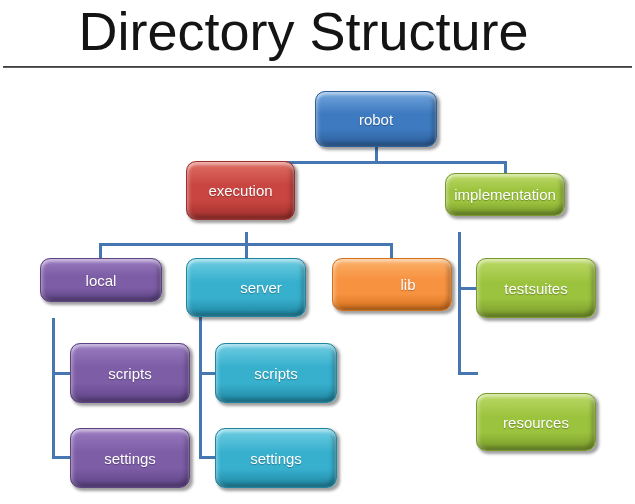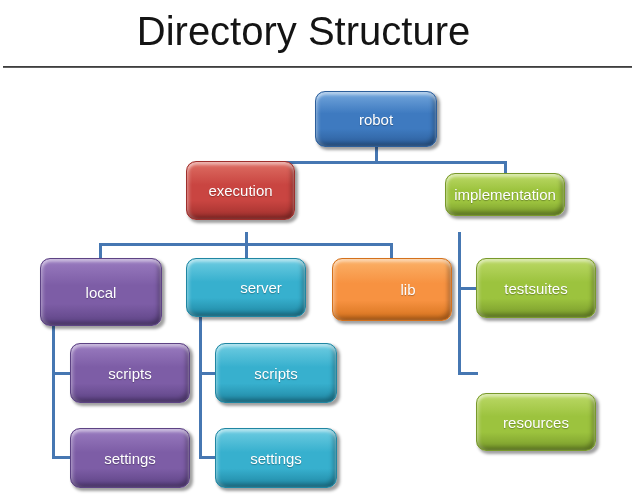--- a/index.html
+++ b/index.html
@@ -2,21 +2,21 @@
 <html><head>
 <meta charset="utf-8">
 <style>
   html,body{margin:0;padding:0;background:#ffffff;}
   .slide{
     position:relative;width:635px;height:504px;overflow:hidden;
     background:#ffffff;font-family:"Liberation Sans",sans-serif;
   }
   .title{
     position:absolute;top:0;left:0;width:607px;padding-right:28px;
-    text-align:center;font-size:40px;font-weight:400;color:#141414;
+    text-align:center;font-size:54px;font-weight:400;color:#141414;
     line-height:62px;letter-spacing:0px;white-space:nowrap;
   }
   .divider{
     position:absolute;top:66px;left:3px;right:3px;height:2px;
     background:linear-gradient(180deg,#2e2e2e,#6f6f6f);
   }
   .diagram{position:absolute;inset:0;}
   .node{
     position:absolute;border-radius:10px;
     display:flex;align-items:center;justify-content:center;
@@ -59,27 +59,27 @@
       <div class="edge" style="left: 458px; top: 372px; width: 20px; height: 3px; background: rgb(70, 119, 178);"></div>
       <div class="node" style="left: 315px; top: 91px; width: 122px; height: 56px; background: linear-gradient(rgb(116, 167, 221), rgb(62, 122, 192) 40%, rgb(62, 122, 192) 68%, rgb(45, 95, 155)); border: 1px solid rgb(45, 95, 155);">
         <span>robot</span>
       </div>
       <div class="node" style="left: 186px; top: 161px; width: 109px; height: 59px; background: linear-gradient(rgb(222, 111, 100), rgb(201, 69, 65) 40%, rgb(201, 69, 65) 68%, rgb(158, 47, 44)); border: 1px solid rgb(158, 47, 44);">
         <span>execution</span>
       </div>
       <div class="node" style="left: 445px; top: 173px; width: 120px; height: 43px; background: linear-gradient(rgb(188, 217, 103), rgb(156, 195, 62) 40%, rgb(156, 195, 62) 68%, rgb(120, 153, 43)); border: 1px solid rgb(120, 153, 43);">
         <span>implementation</span>
       </div>
-      <div class="node" style="left: 40px; top: 258px; width: 122px; height: 68px; background: linear-gradient(rgb(154, 124, 192), rgb(125, 93, 166) 40%, rgb(125, 93, 166) 68%, rgb(93, 67, 132)); border: 1px solid rgb(93, 67, 132); align-items: center;">
+      <div class="node" style="left: 40px; top: 258px; width: 122px; height: 44px; background: linear-gradient(rgb(154, 124, 192), rgb(125, 93, 166) 40%, rgb(125, 93, 166) 68%, rgb(93, 67, 132)); border: 1px solid rgb(93, 67, 132); align-items: center;">
         <span>local</span>
       </div>
       <div class="node" style="left: 186px; top: 258px; width: 120px; height: 59px; background: linear-gradient(rgb(111, 205, 226), rgb(55, 176, 206) 40%, rgb(55, 176, 206) 68%, rgb(31, 134, 162)); border: 1px solid rgb(31, 134, 162); padding-left: 30px;">
         <span>server</span>
       </div>
-      <div class="node" style="left: 332px; top: 258px; width: 120px; height: 63px; background: linear-gradient(rgb(251, 178, 105), rgb(247, 146, 65) 40%, rgb(247, 146, 65) 68%, rgb(212, 113, 28)); border: 1px solid rgb(212, 113, 28); padding-left: 32px;">
+      <div class="node" style="left: 332px; top: 258px; width: 120px; height: 53px; background: linear-gradient(rgb(251, 178, 105), rgb(247, 146, 65) 40%, rgb(247, 146, 65) 68%, rgb(212, 113, 28)); border: 1px solid rgb(212, 113, 28); padding-left: 32px;">
         <span>lib</span>
       </div>
       <div class="node" style="left: 476px; top: 258px; width: 120px; height: 60px; background: linear-gradient(rgb(188, 217, 103), rgb(156, 195, 62) 40%, rgb(156, 195, 62) 68%, rgb(120, 153, 43)); border: 1px solid rgb(120, 153, 43);">
         <span>testsuites</span>
       </div>
       <div class="node" style="left: 70px; top: 343px; width: 120px; height: 60px; background: linear-gradient(rgb(154, 124, 192), rgb(125, 93, 166) 40%, rgb(125, 93, 166) 68%, rgb(93, 67, 132)); border: 1px solid rgb(93, 67, 132);">
         <span>scripts</span>
       </div>
       <div class="node" style="left: 70px; top: 428px; width: 120px; height: 60px; background: linear-gradient(rgb(154, 124, 192), rgb(125, 93, 166) 40%, rgb(125, 93, 166) 68%, rgb(93, 67, 132)); border: 1px solid rgb(93, 67, 132);">
         <span>settings</span>

